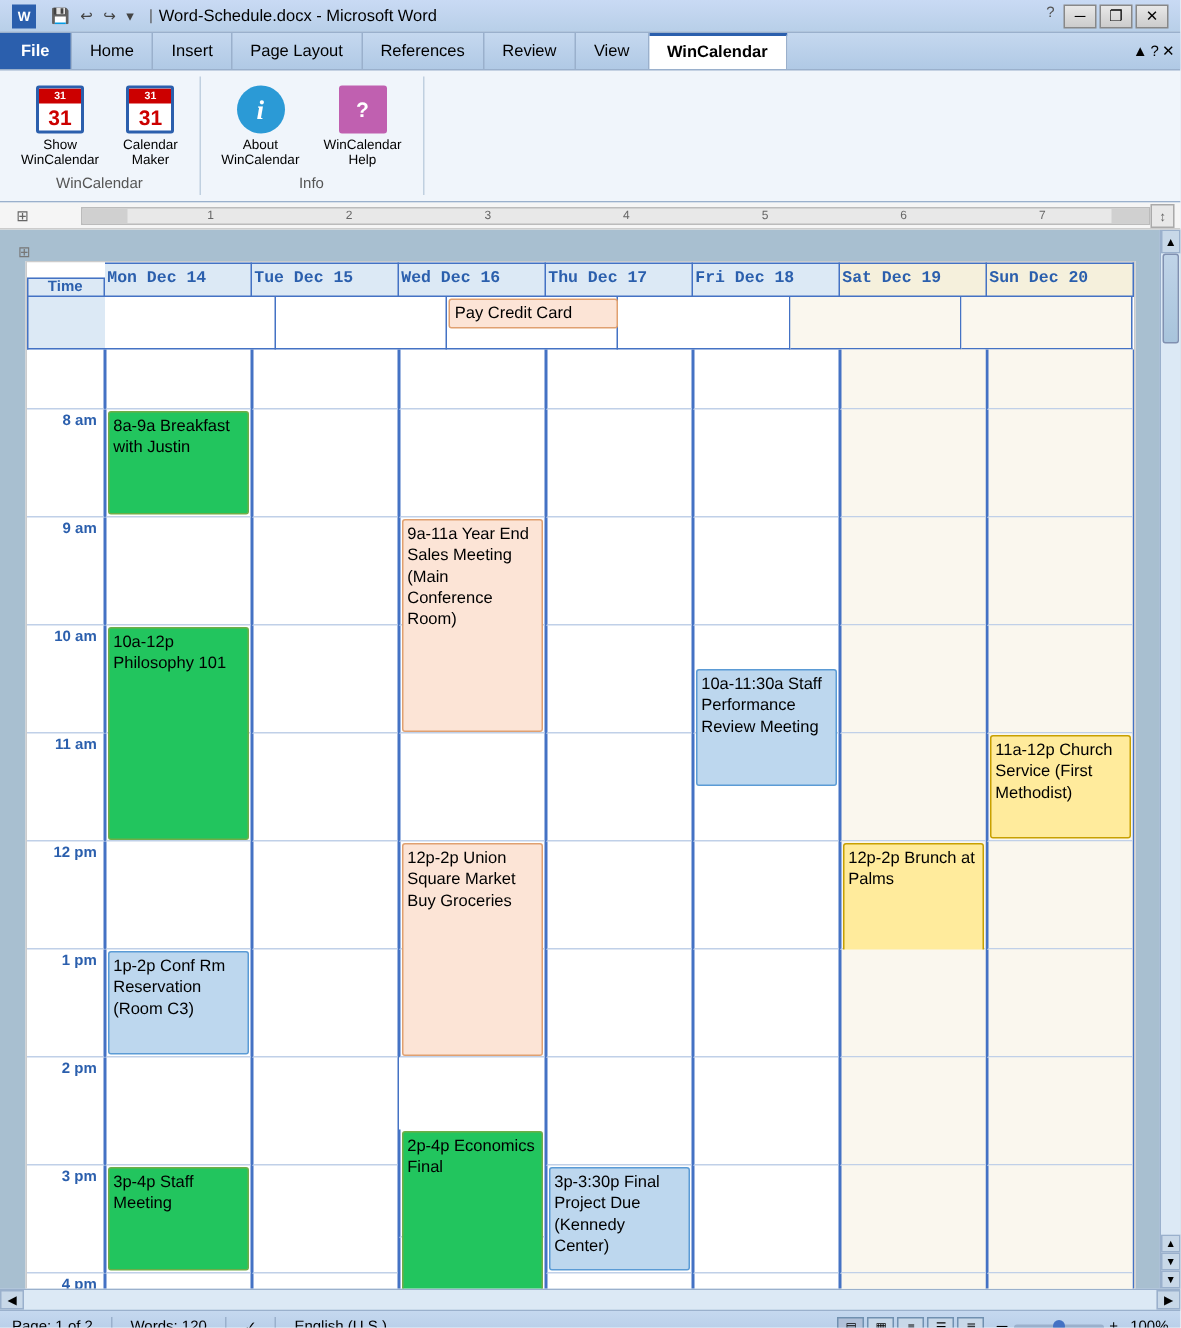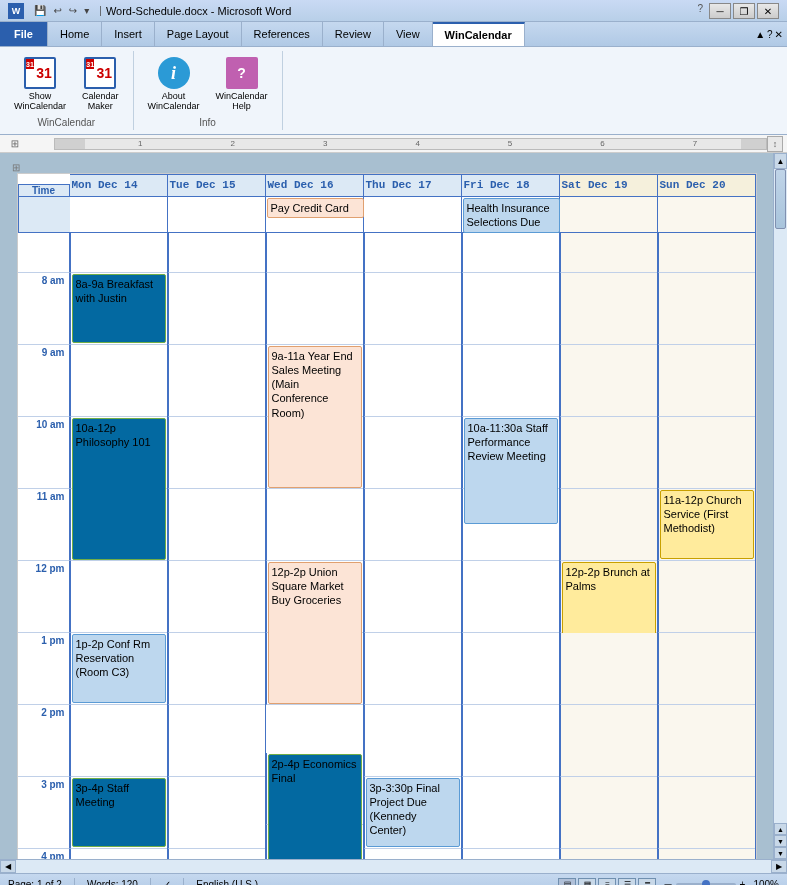--- a/index.html
+++ b/index.html
@@ -56,21 +56,21 @@
     .ribbon-group-label { font-size: 10px; color: #555; margin-top: auto; padding-top: 4px; }
     .ribbon-btn {
       display: flex; flex-direction: column; align-items: center; cursor: pointer;
       padding: 2px 6px; min-width: 48px; border-radius: 2px;
     }
     .ribbon-btn .btn-label { font-size: 9px; text-align: center; color: #000; margin-top: 2px; }
 
     
     .cal-icon {
       width: 32px; height: 32px; border: 2px solid #2b5fad; border-radius: 2px;
-      display: flex; flex-direction: row; overflow: hidden; background: #fff;
+      display: flex; flex-direction: column; overflow: hidden; background: #fff;
     }
     .cal-icon-top { background: #cc0000; height: 10px; display: flex; align-items: center; justify-content: center; color: #fff; font-size: 7px; font-weight: bold; }
     .cal-icon-num { flex: 1; display: flex; align-items: center; justify-content: center; font-size: 14px; font-weight: bold; color: #cc0000; }
 
     
     .info-icon { width: 32px; height: 32px; background: #2b9ad6; border-radius: 50%; color: #fff; display: flex; align-items: center; justify-content: center; font-size: 18px; font-weight: bold; font-style: italic; font-family: serif; }
 
     
     .help-icon { width: 32px; height: 32px; background: #c060b0; display: flex; align-items: center; justify-content: center; color: #fff; font-size: 14px; font-weight: bold; border-radius: 2px; }
 
@@ -119,21 +119,21 @@
     }
     .day-cell.first { height: 40px; min-height: 40px; }
     .day-cell.weekend { background: #faf7ee; }
 
     
     .event {
       position: absolute; left: 1px; right: 1px; top: 1px; bottom: 1px;
       border-radius: 2px; padding: 2px 3px; font-size: 11px; line-height: 1.3;
       overflow: hidden;
     }
-    .event-green { background: #0369a1; border: 1px solid #70ad47; }
+    .event-green { background: #22c55e; border: 1px solid #70ad47; }
     .event-blue { background: #bdd7ee; border: 1px solid #5b9bd5; }
     .event-orange { background: #fce4d6; border: 1px solid #e0a070; }
     .event-yellow { background: #ffeb9c; border: 1px solid #c8a000; }
 
     
     .allday-area { display: flex; }
     .allday-time { width: 52px; border: 1px solid #4472c4; border-top: none; border-right: none; background: #dce9f5; min-height: 35px; }
     .allday-day { flex: 1; border: 1px solid #4472c4; border-top: none; border-left: none; min-height: 35px; position: relative; }
     .allday-day.weekend { background: #faf7ee; }
 
@@ -284,25 +284,20 @@
         <div class="allday-day"></div>
 
         <div class="allday-day" style="position:relative;">
           <div class="event event-orange" style="position:relative;top:1px;left:1px;right:1px;bottom:1px;">
             <span>Pay Credit Card</span>
           </div>
         </div>
 
         <div class="allday-day"></div>
 
-        <div class="allday-day" style="position:relative;">
-          <div class="event event-blue" style="position:relative;top:1px;left:1px;right:1px;bottom:1px;">
-            <span>Health Insurance Selections Due</span>
-          </div>
-        </div>
 
         <div class="allday-day weekend"></div>
 
         <div class="allday-day weekend"></div>
       </div>
 
       <div class="cal-grid">
 
         <div class="cal-time-col">
           <div class="time-cell first"></div>
@@ -394,21 +389,21 @@
             </div>
             <div class="day-cell"></div>
           </div>
 
           <div class="cal-day-col">
             <div class="day-cell first"></div>
             <div class="day-cell"></div>
             <div class="day-cell"></div>
 
             <div class="day-cell" style="position:relative;">
-              <div class="event event-blue" style="bottom:-36px;">10a-11:30a Staff Performance Review Meeting</div>
+              <div class="event event-blue" style="bottom:-36px;margin-top:28px;">10a-11:30a Staff Performance Review Meeting</div>
             </div>
             <div class="day-cell"></div>
             <div class="day-cell"></div>
             <div class="day-cell"></div>
             <div class="day-cell"></div>
             <div class="day-cell"></div>
             <div class="day-cell"></div>
           </div>
 
           <div class="cal-day-col weekend">

